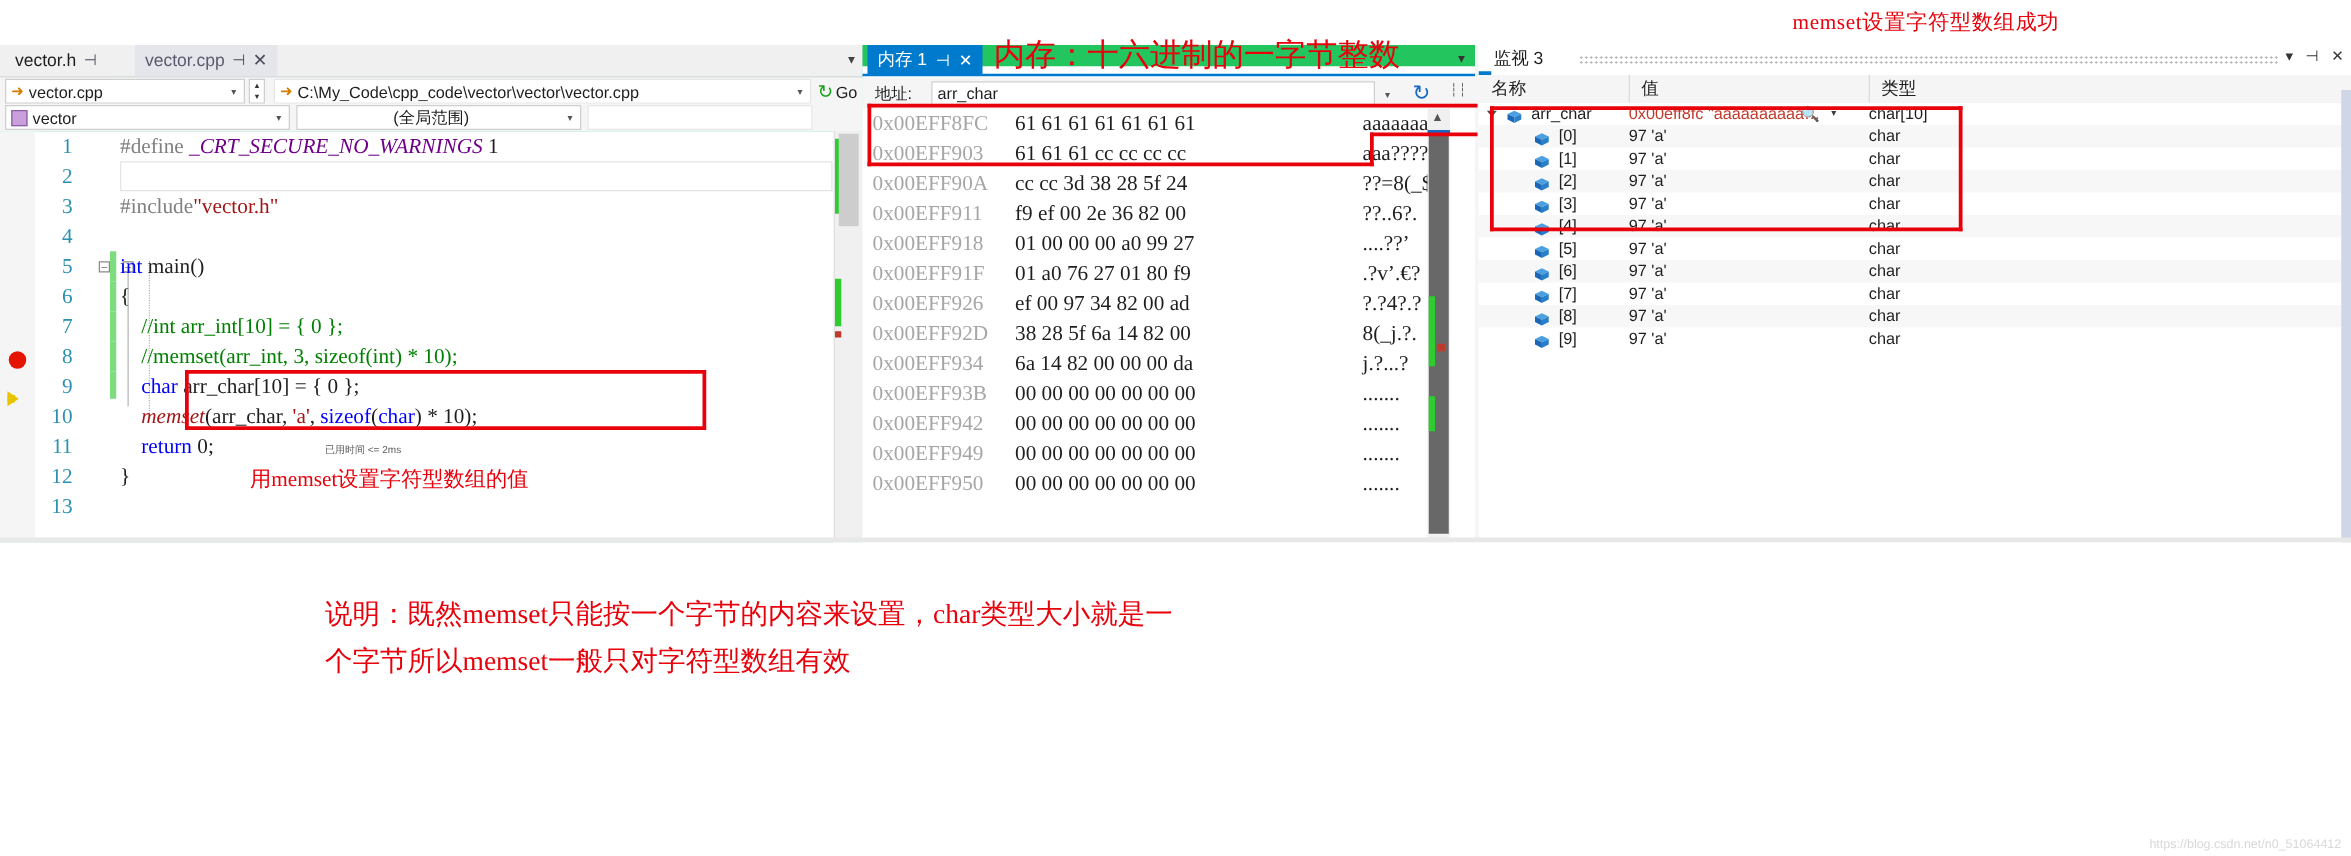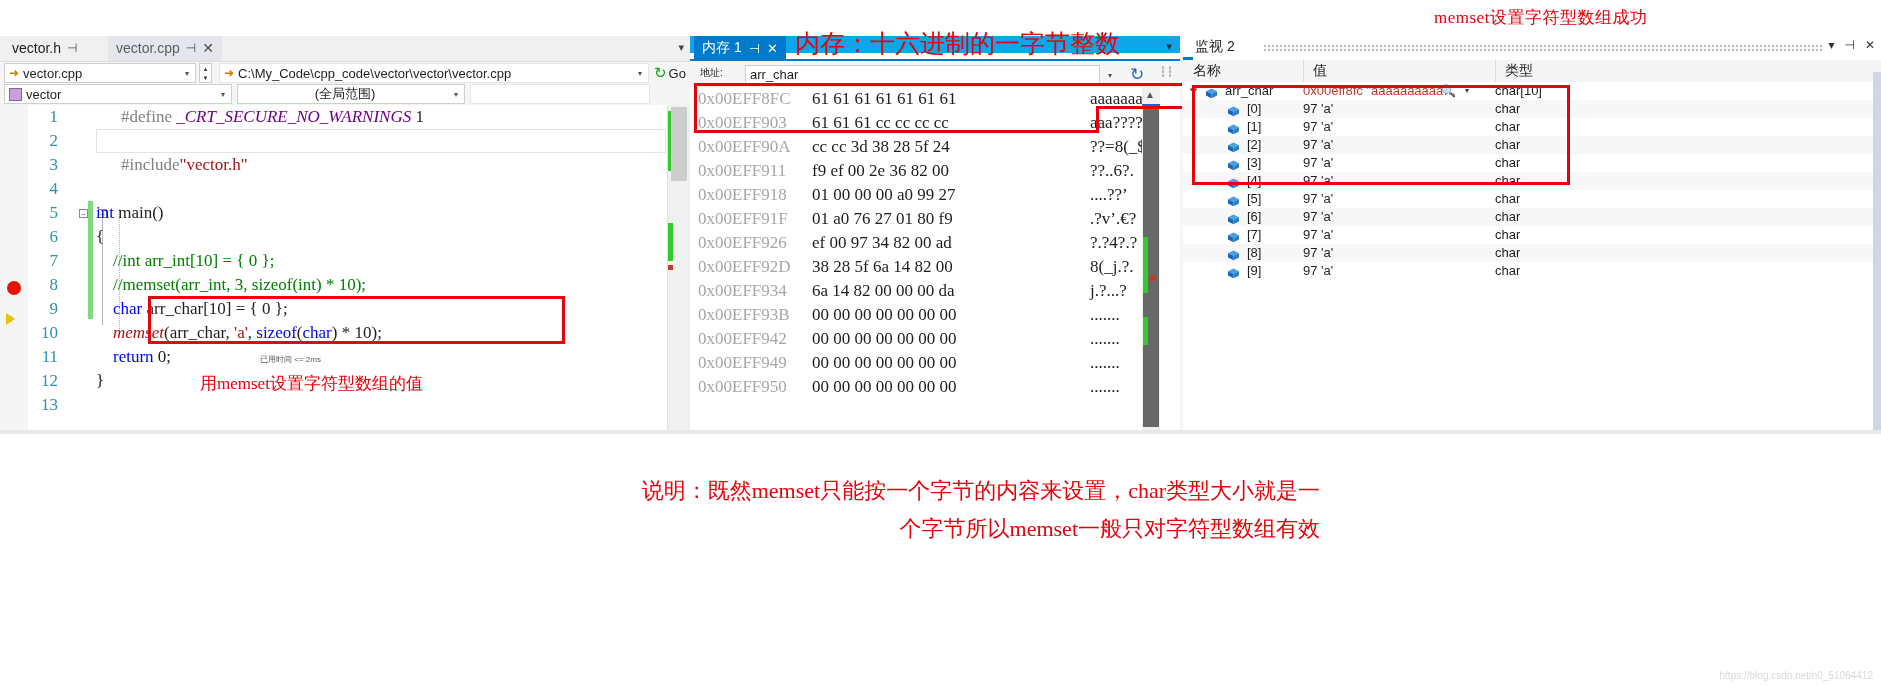--- a/index.html
+++ b/index.html
@@ -93,21 +93,21 @@
   .lnum {
     position:absolute; width:58px; text-align:right;
     color:#2b91af; font-family:"Liberation Serif", serif; font-size:17px;
     line-height:24px;
   }
   .codetext { position:absolute; left:96px; line-height:24px; white-space:pre; }
   .kw     { color:#0000ff;text-align:center; }
   .macro  { color:#6f008a; font-style:italic; }
   .str    { color:#a31515; }
   .cmt    { color:#008000; }
-  .pp     { color:#808080;margin-left:25px; }
+  .pp     { color:#808080; }
   .plain  { color:#1e1e1e; }
   .func   { color:#a31515; font-style:italic; }
 
   .breakdot {
     position:absolute; left:7px; width:14px; height:14px;
     border-radius:50%; background:#e51400;
   }
   .yellowarrow {
     position:absolute; left:6px; width:0;height:0;
     border-left:9px solid #e8c300; border-top:6px solid transparent;
@@ -153,41 +153,41 @@
     pointer-events:none;
   }
 
   
   #mem-pane {
     position:absolute; left:690px; top:0; width:490px; height:398px;
     background:#ffffff;
   }
   #mem-tabstrip {
     position:absolute; left:0; top:0; width:490px; height:17px;
-    background:#0ea5e9;
+    background:#22c55e;
   }
   #mem-tab {
     position:absolute; left:4px; top:0; height:24px;
     background:#007acc; color:#ffffff;
     font-size:14px; display:flex; align-items:center; gap:7px;
     padding:0 8px; box-sizing:border-box;
   }
   #mem-tab .pin, #mem-tab .xc { font-size:13px; color:#ffffff; }
   #mem-tab-underline {
     position:absolute; left:0; top:23px; width:490px; height:2px; background:#007acc;
   }
   #mem-dd {
     position:absolute; right:8px; top:4px; font-size:11px; color:#333;
   }
   #mem-toolbar {
     position:absolute; left:0; top:26px; width:490px; height:25px;
     background:#f5f5f5;
   }
   #mem-addr-label {
-    position:absolute; left:10px; top:4px; font-size:10px; color:#1e1e1e;
+    position:absolute; left:10px; top:4px; font-size:13px; color:#1e1e1e;
   }
   #mem-addr-input {
     position:absolute; left:55px; top:3px; width:355px; height:19px;
     background:#ffffff; border:1px solid #cfcfcf; box-sizing:border-box;
     font-size:13px; color:#1e1e1e; display:flex; align-items:center; padding-left:4px;
   }
   #mem-addr-arr { position:absolute; left:418px; top:9px; font-size:8px; color:#555; }
   #mem-refresh {
     position:absolute; left:440px; top:2px; font-size:17px; color:#1569c7;
   }
@@ -275,21 +275,21 @@
   .ann-red {
     position:absolute; color:#e8000b;
     font-family:"Liberation Serif", serif;
     white-space:nowrap;
   }
   #ann-top-right { font-size:17px; letter-spacing:0.5px; }
   #ann-mem-title { font-size:25px; }
   #ann-code-under { font-size:17px; }
   #ann-bottom {
     position:absolute; color:#e8000b; font-family:"Liberation Serif", serif;
-    font-size:22px; line-height:38px; text-align:right;
+    font-size:22px; line-height:38px; text-align:left;
   }
   #watermark {
     position:absolute; right:8px; bottom:4px; font-size:10px; color:#d8d8d8;
     font-family:"Liberation Sans", sans-serif;
   }
   #bottom-white {
     position:absolute; left:0; top:434px; width:1881px; height:251px; background:#ffffff;
   }
   #ide-bottom-edge {
     position:absolute; left:0; top:430px; width:1881px; height:4px; background:#e8e8e8;
@@ -464,21 +464,21 @@
       <div class="thumb"></div>
       <div class="g1"></div>
       <div class="r1"></div>
       <div class="g2"></div>
     </div>
   </div>
 
   <div id="watch-pane">
     <div id="watch-tabstrip">
       <div id="watch-tab">
-        <span>监视 2</span>
+        <span>监视 3</span>
       </div>
       <div id="watch-dots"></div>
       <div id="watch-tabctl">
         <span>▾</span>
         <span>⊣</span>
         <span>✕</span>
       </div>
       <div id="watch-underline"></div>
     </div>
 

